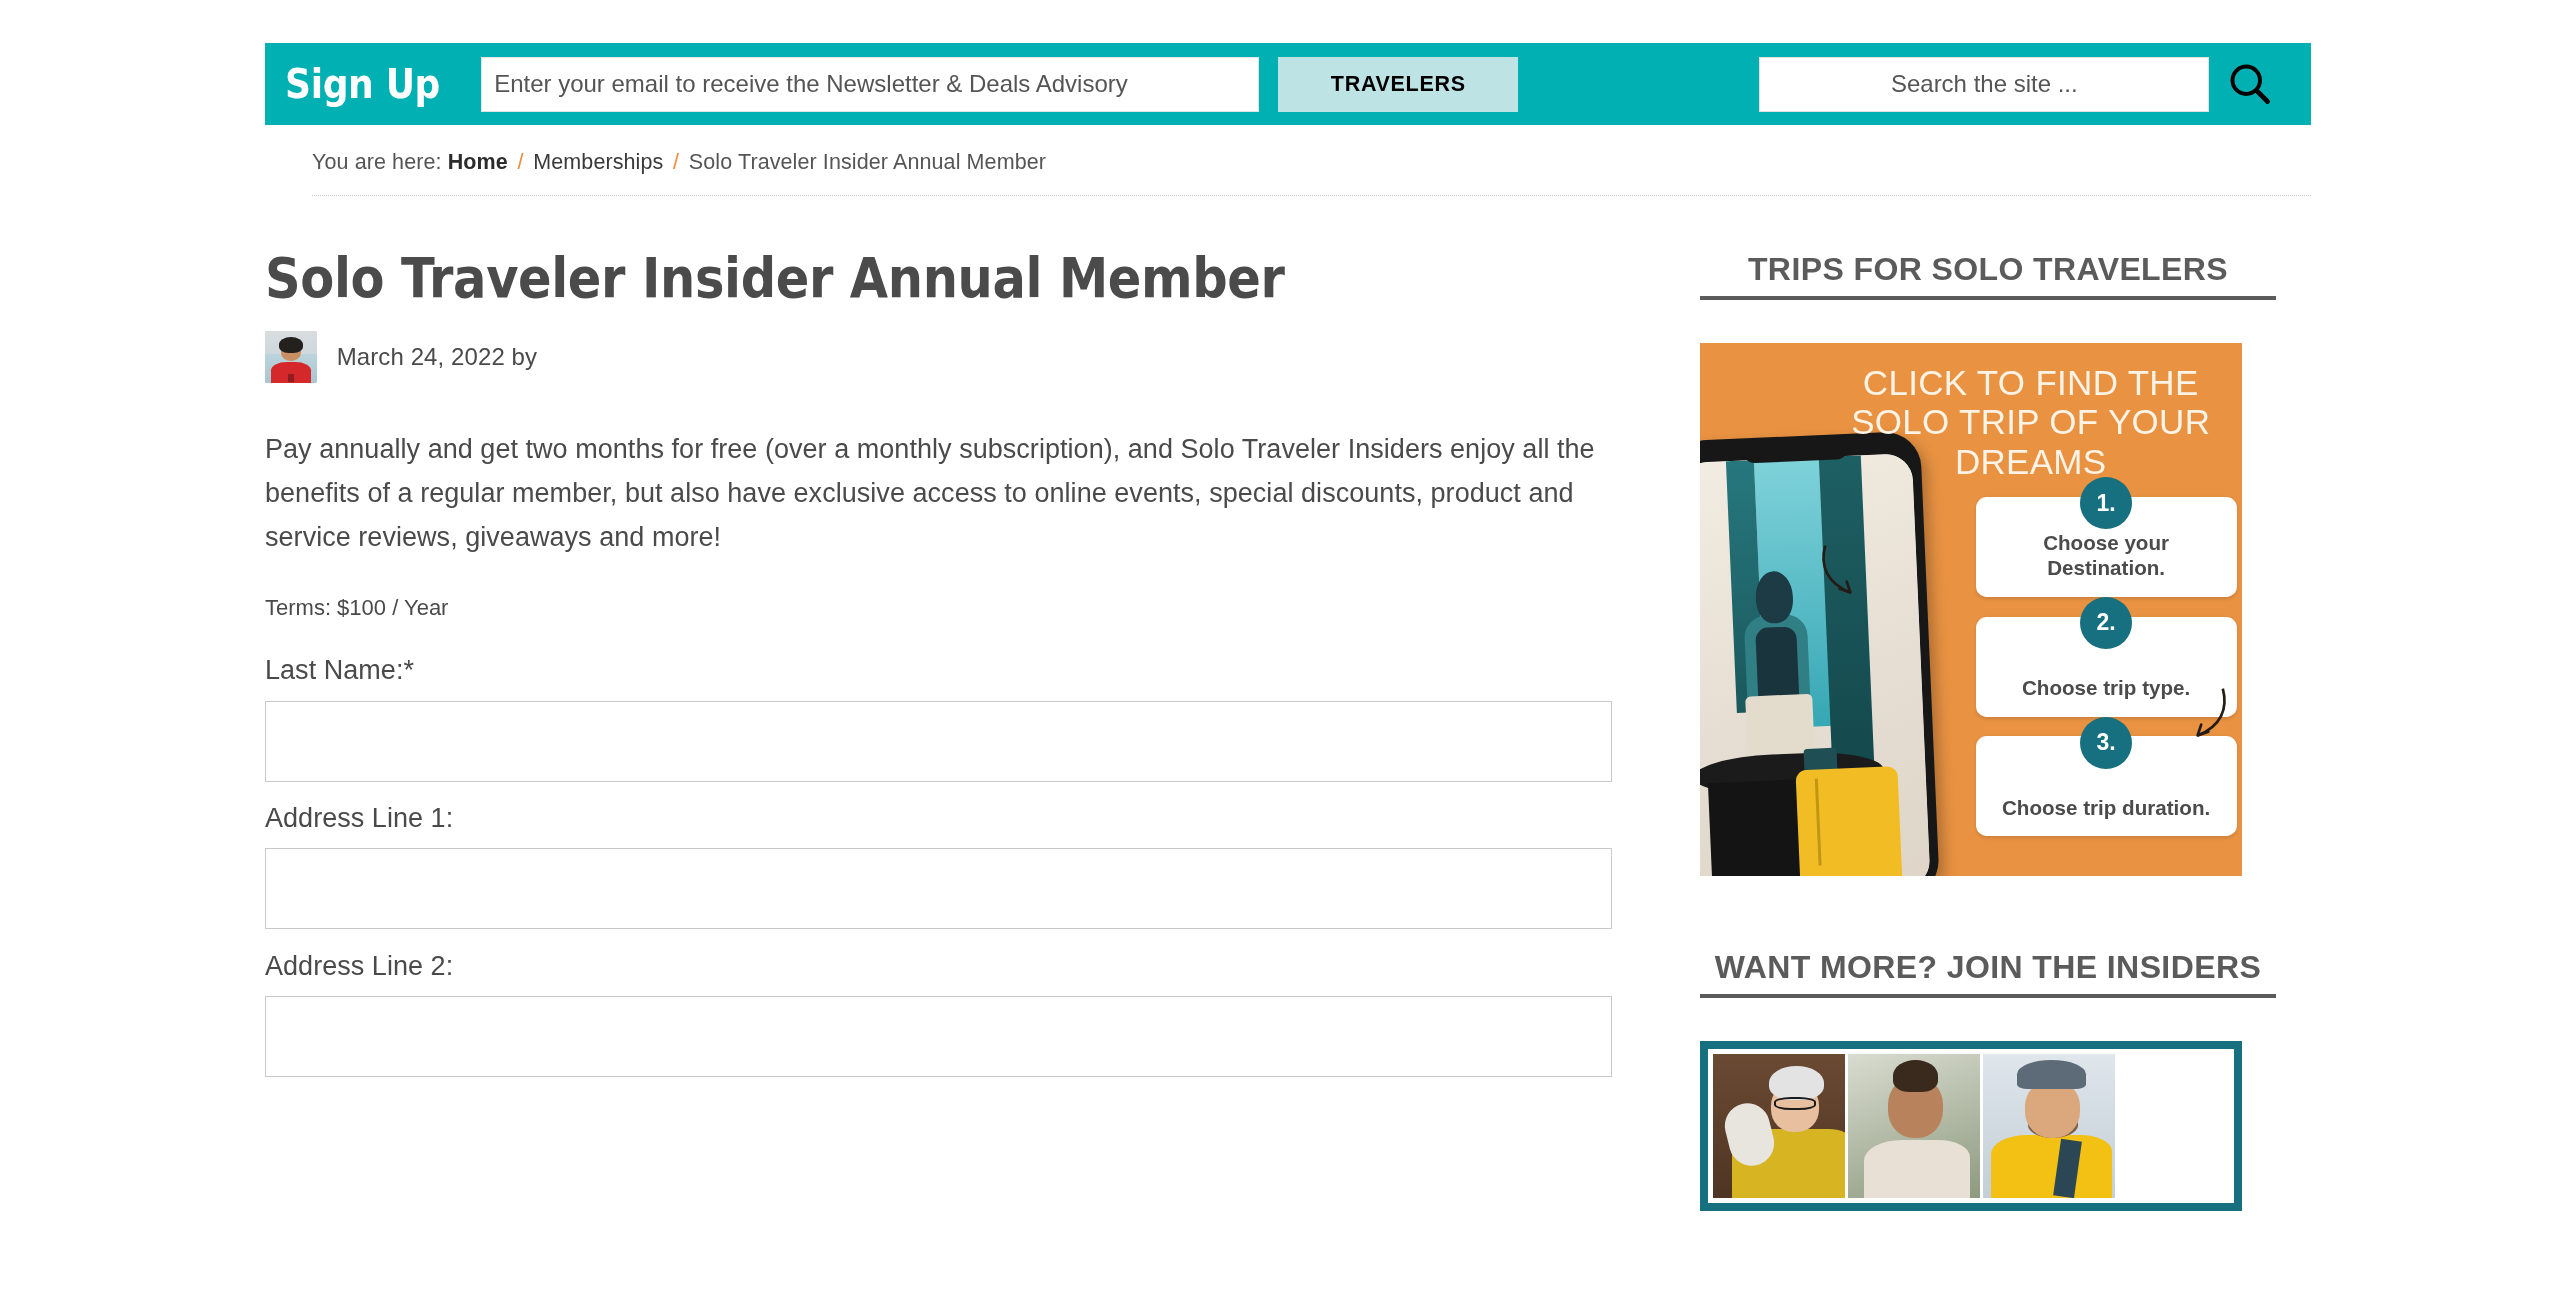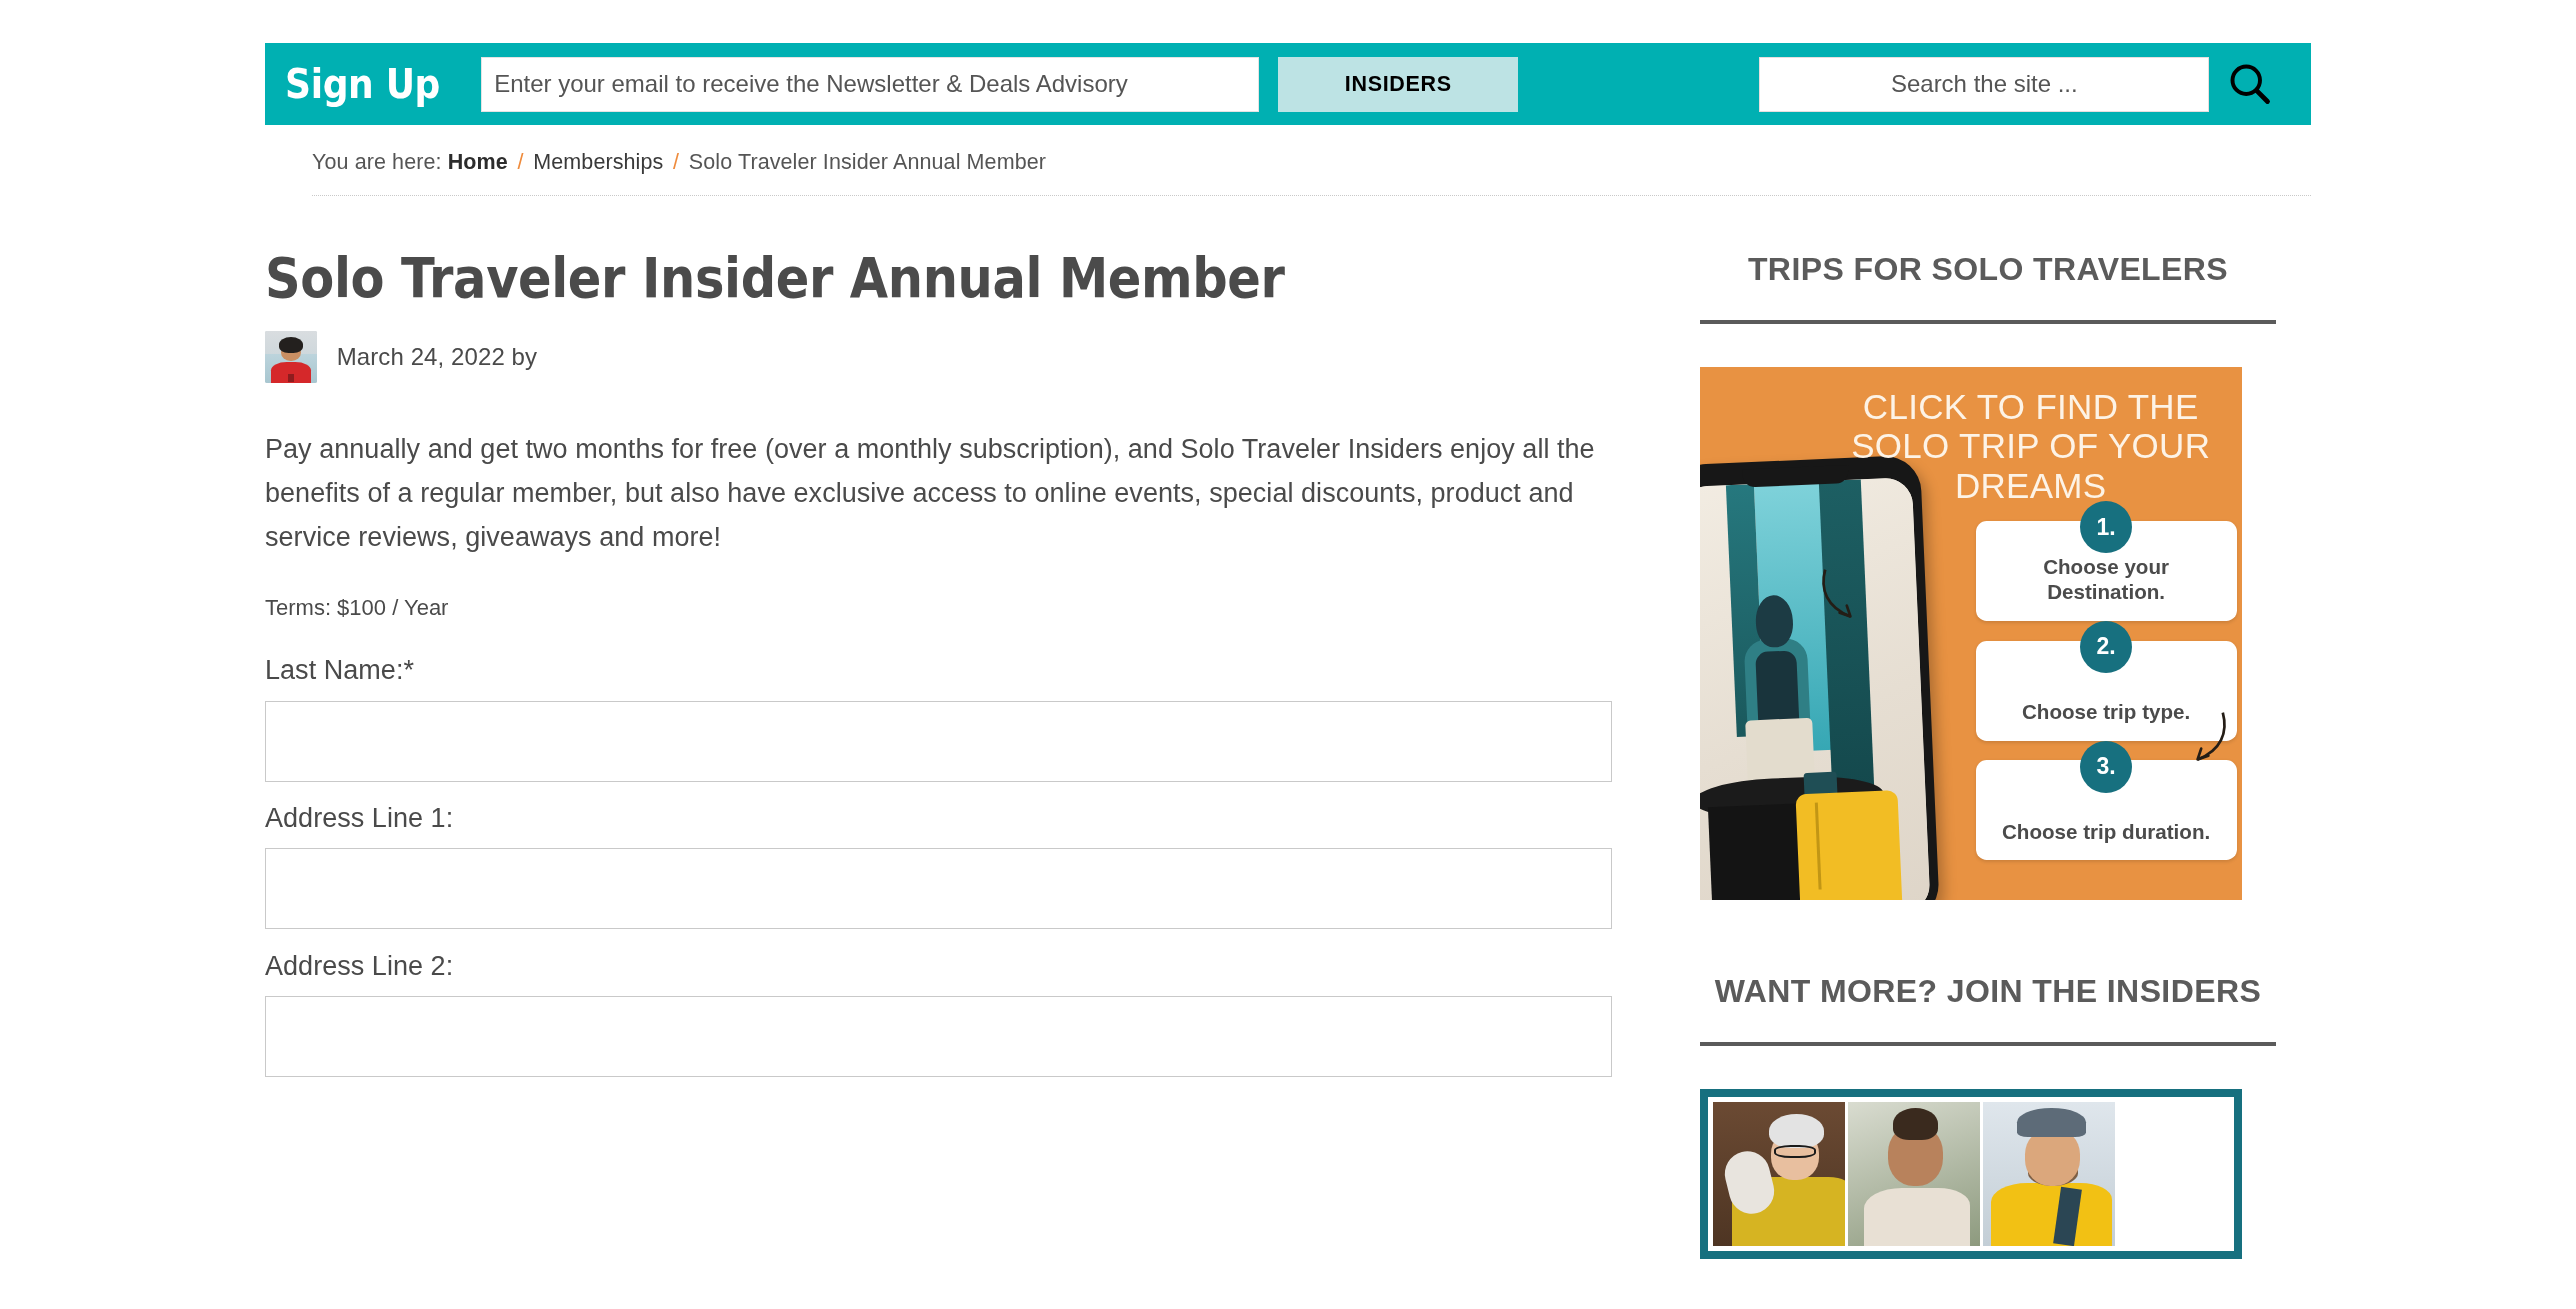--- a/index.html
+++ b/index.html
@@ -221,21 +221,21 @@
   .widget { margin-bottom: 70px; }
 
   .widget-title {
     font-family: "Liberation Sans", sans-serif;
     font-size: 32px;
     font-weight: bold;
     color: #5b5b5b;
     text-align: center;
     letter-spacing: 0.4px;
     line-height: 1.35;
-    padding-bottom: 29px;
+    padding-bottom: 5px;
     border-bottom: 4.5px solid #5b5b5b;
     margin-bottom: 43px;
   }
 
   
   .trips-ad {
     position: relative;
     width: 542px;
     height: 533px;
     background: #e89242;
@@ -387,21 +387,21 @@
 <body>
 
 <div class="page">
   <div class="wrap">
 
     <div class="signup-bar">
       <div class="signup-label">Sign Up</div>
 
       <input class="email-input" type="text" placeholder="Enter your email to receive the Newsletter &amp; Deals Advisory" style="">
 
-      <button class="subscribe-btn">INSIDERS</button>
+      <button class="subscribe-btn">TRAVELERS</button>
 
       <div class="search-zone">
         <input class="search-input" type="text" placeholder="Search the site ..." style="">
         <button class="search-icon-btn">
           <svg width="50" height="50" viewBox="0 0 24 24" fill="none">
             <circle cx="10.2" cy="10.2" r="6.6" stroke="#000" stroke-width="1.9"></circle>
             <line x1="15.2" y1="15.2" x2="20.4" y2="20.4" stroke="#000" stroke-width="2.3" stroke-linecap="round"></line>
           </svg>
         </button>
       </div>

